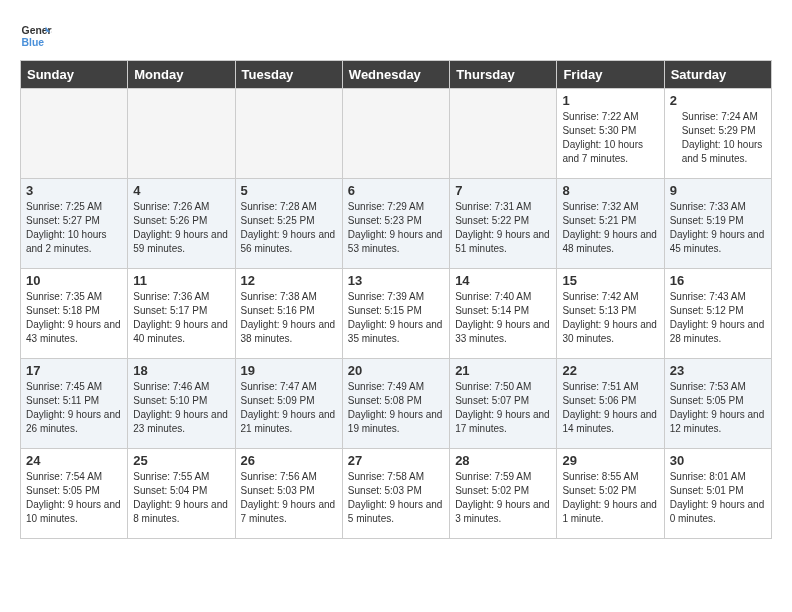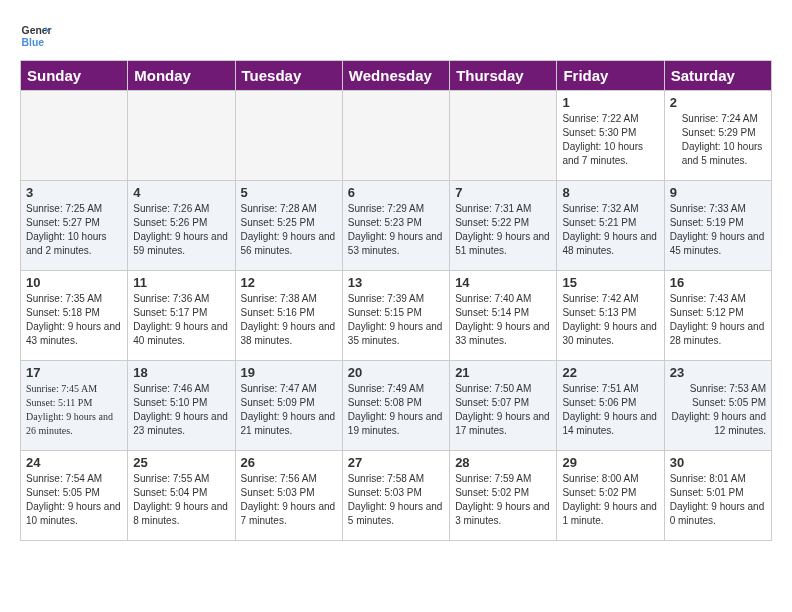--- a/index.html
+++ b/index.html
@@ -36,25 +36,25 @@
     .location-title {
       font-size: 16px;
       color: #555;
     }
     table {
       width: 100%;
       border-collapse: collapse;
       table-layout: fixed;
     }
     th {
-      background-color: #701a75;
+      background-color: #404040;
       color: white;
       text-align: left;
       padding: 6px 6px;
-      font-size: 15px;
+      font-size: 13px;
       font-weight: bold;
       border: 1px solid #ccc;
     }
     td {
       border: 1px solid #ccc;
       vertical-align: top;
       padding: 4px 5px;
       height: 90px;
       font-size: 11px;
       color: #333;
@@ -219,21 +219,21 @@
         <td class="has-data">
           <div class="day-number">16</div>
           <div class="day-info" style="white-space: pre-line;">Sunrise: 7:43 AM
 Sunset: 5:12 PM
 Daylight: 9 hours and 28 minutes.</div>
         </td>
       </tr>
       <tr>
         <td class="has-data">
           <div class="day-number">17</div>
-          <div class="day-info" style="white-space: pre-line; font-family: Liberation Serif, serif;">Sunrise: 7:45 AM
+          <div class="day-info" style="white-space: pre-line;">Sunrise: 7:45 AM
 Sunset: 5:11 PM
 Daylight: 9 hours and 26 minutes.</div>
         </td>
         <td class="has-data">
           <div class="day-number">18</div>
           <div class="day-info" style="white-space: pre-line;">Sunrise: 7:46 AM
 Sunset: 5:10 PM
 Daylight: 9 hours and 23 minutes.</div>
         </td>
         <td class="has-data">
@@ -255,21 +255,21 @@
 Daylight: 9 hours and 17 minutes.</div>
         </td>
         <td class="has-data">
           <div class="day-number">22</div>
           <div class="day-info" style="white-space: pre-line;">Sunrise: 7:51 AM
 Sunset: 5:06 PM
 Daylight: 9 hours and 14 minutes.</div>
         </td>
         <td class="has-data">
           <div class="day-number">23</div>
-          <div class="day-info" style="white-space: pre-line; text-align: right;">Sunrise: 7:53 AM
+          <div class="day-info" style="white-space: pre-line;">Sunrise: 7:53 AM
 Sunset: 5:05 PM
 Daylight: 9 hours and 12 minutes.</div>
         </td>
       </tr>
       <tr>
         <td class="has-data">
           <div class="day-number">24</div>
           <div class="day-info" style="white-space: pre-line;">Sunrise: 7:54 AM
 Sunset: 5:05 PM
 Daylight: 9 hours and 10 minutes.</div>
@@ -293,21 +293,21 @@
 Daylight: 9 hours and 5 minutes.</div>
         </td>
         <td class="has-data">
           <div class="day-number">28</div>
           <div class="day-info" style="white-space: pre-line;">Sunrise: 7:59 AM
 Sunset: 5:02 PM
 Daylight: 9 hours and 3 minutes.</div>
         </td>
         <td class="has-data">
           <div class="day-number">29</div>
-          <div class="day-info" style="white-space: pre-line;">Sunrise: 8:00 AM
+          <div class="day-info" style="white-space: pre-line;">Sunrise: 8:55 AM
 Sunset: 5:02 PM
 Daylight: 9 hours and 1 minute.</div>
         </td>
         <td class="has-data">
           <div class="day-number">30</div>
           <div class="day-info" style="white-space: pre-line;">Sunrise: 8:01 AM
 Sunset: 5:01 PM
 Daylight: 9 hours and 0 minutes.</div>
         </td>
       </tr>

